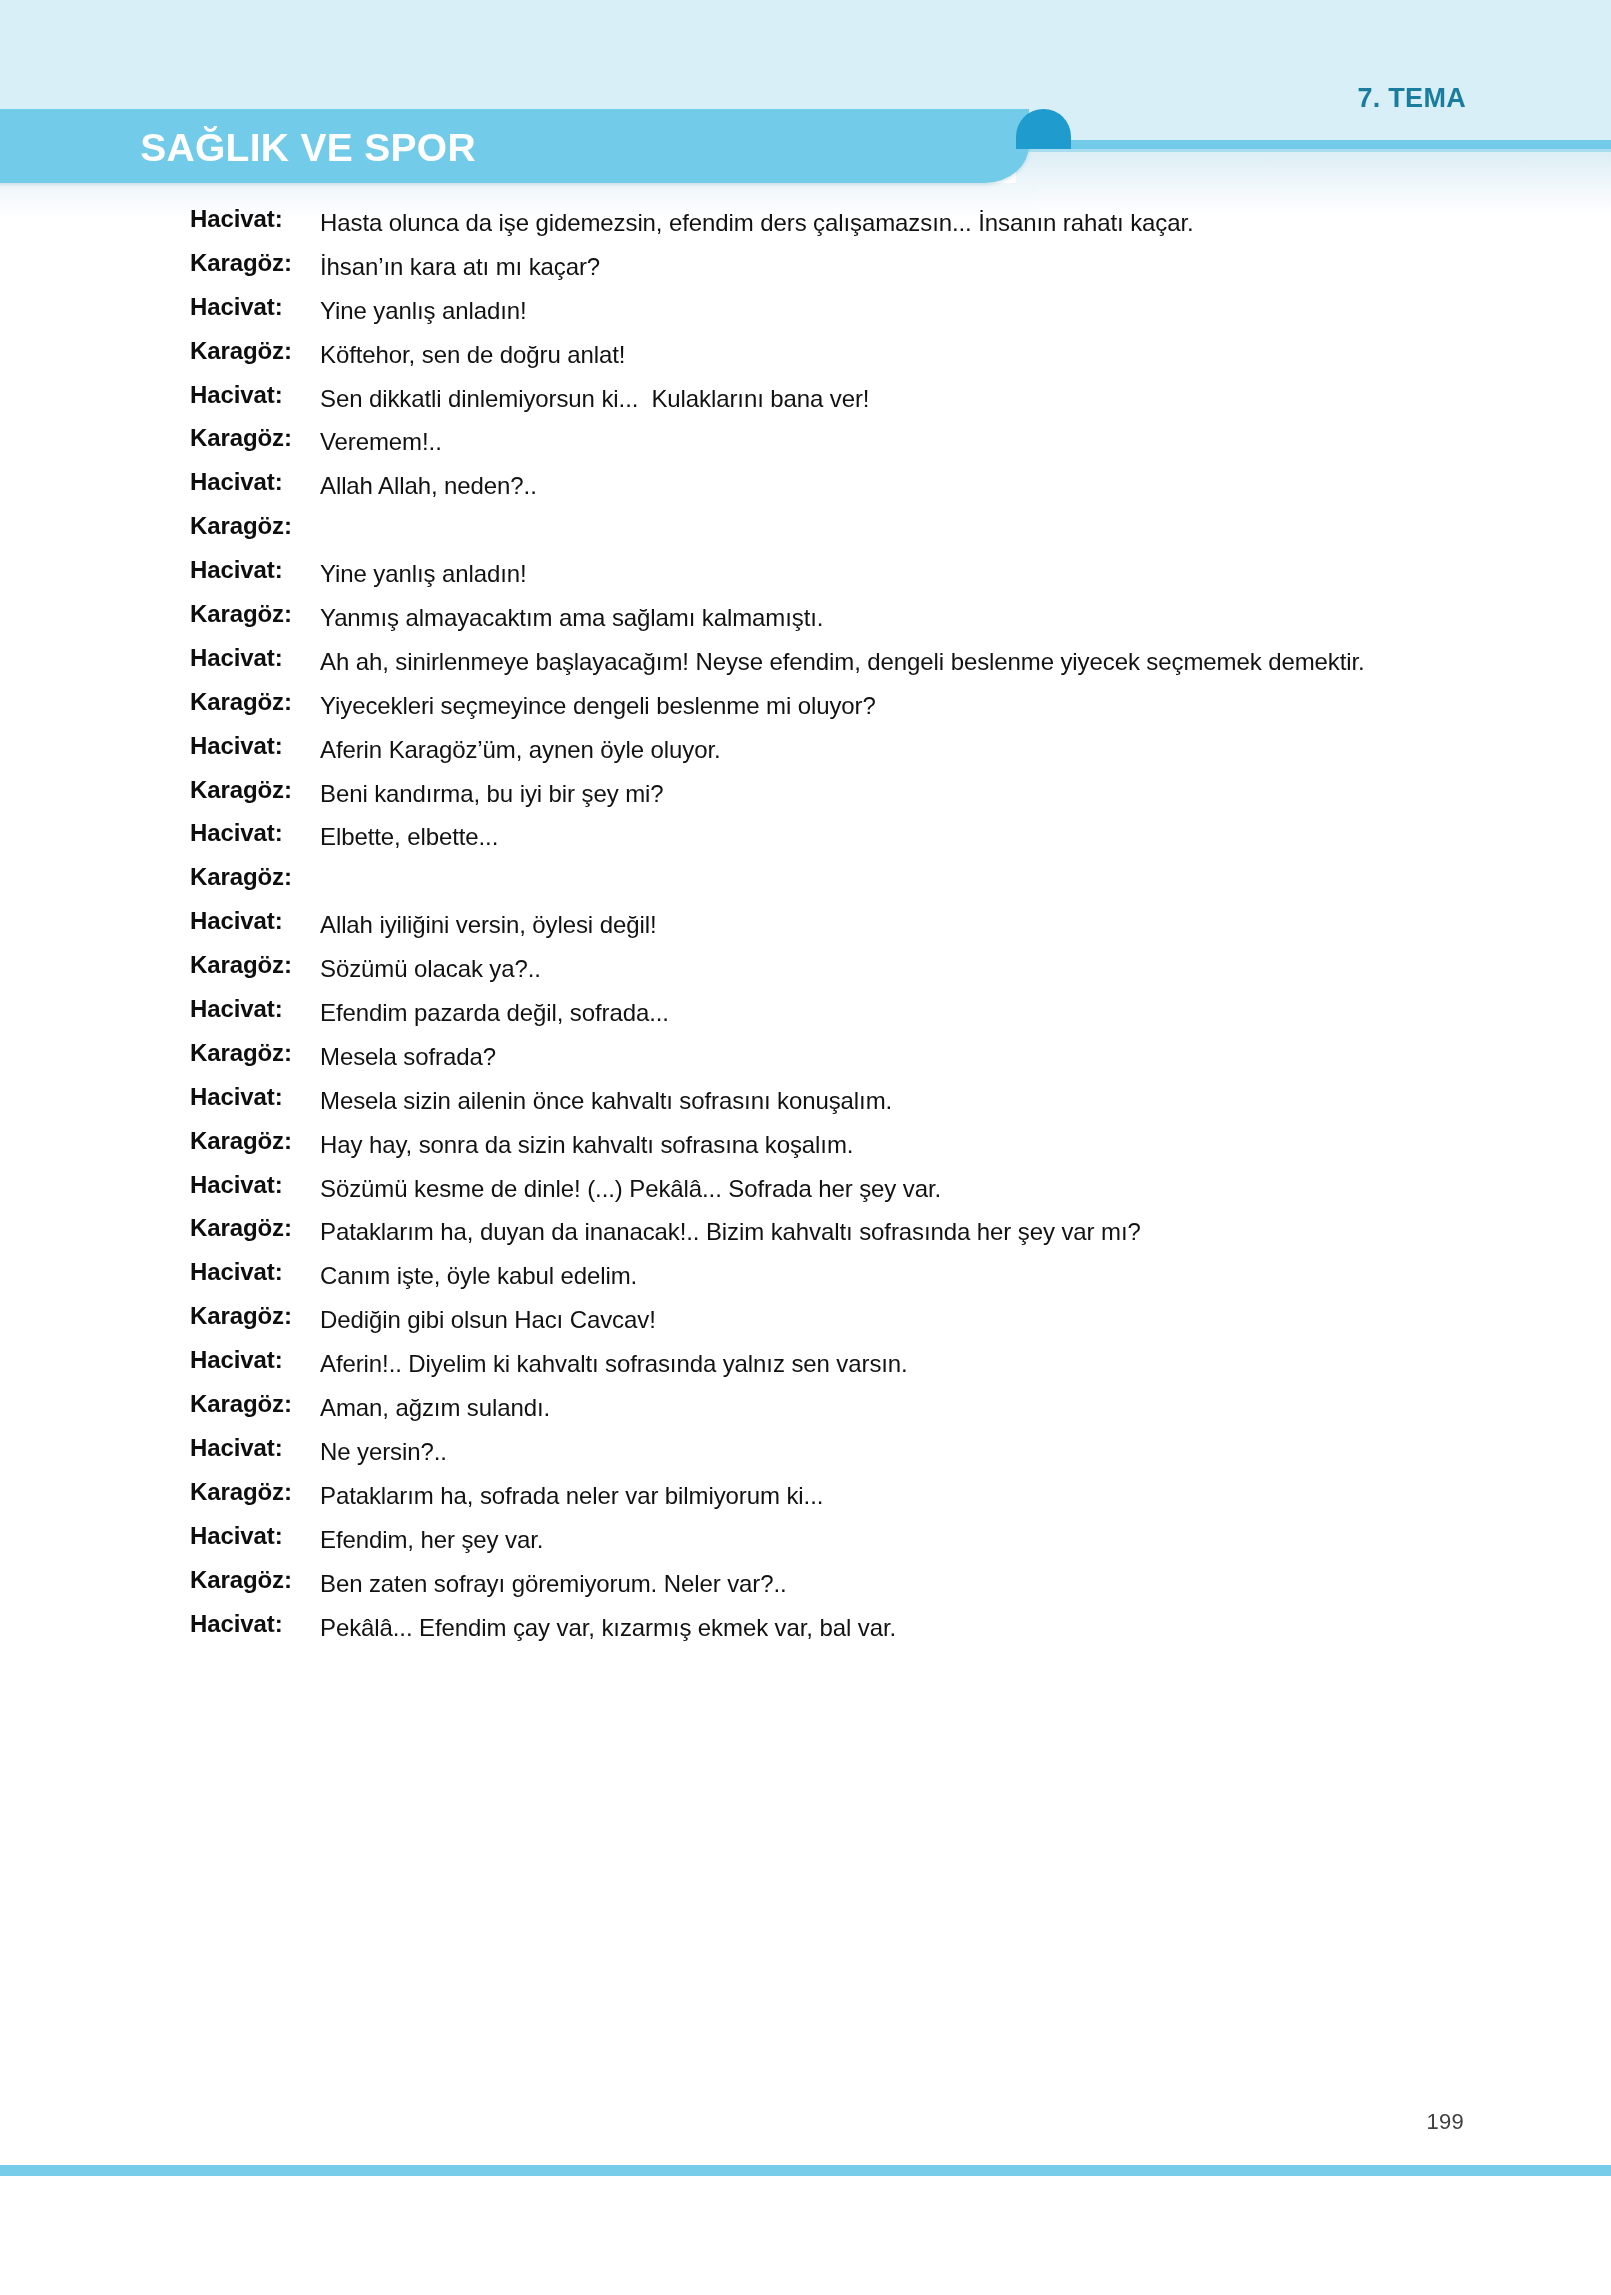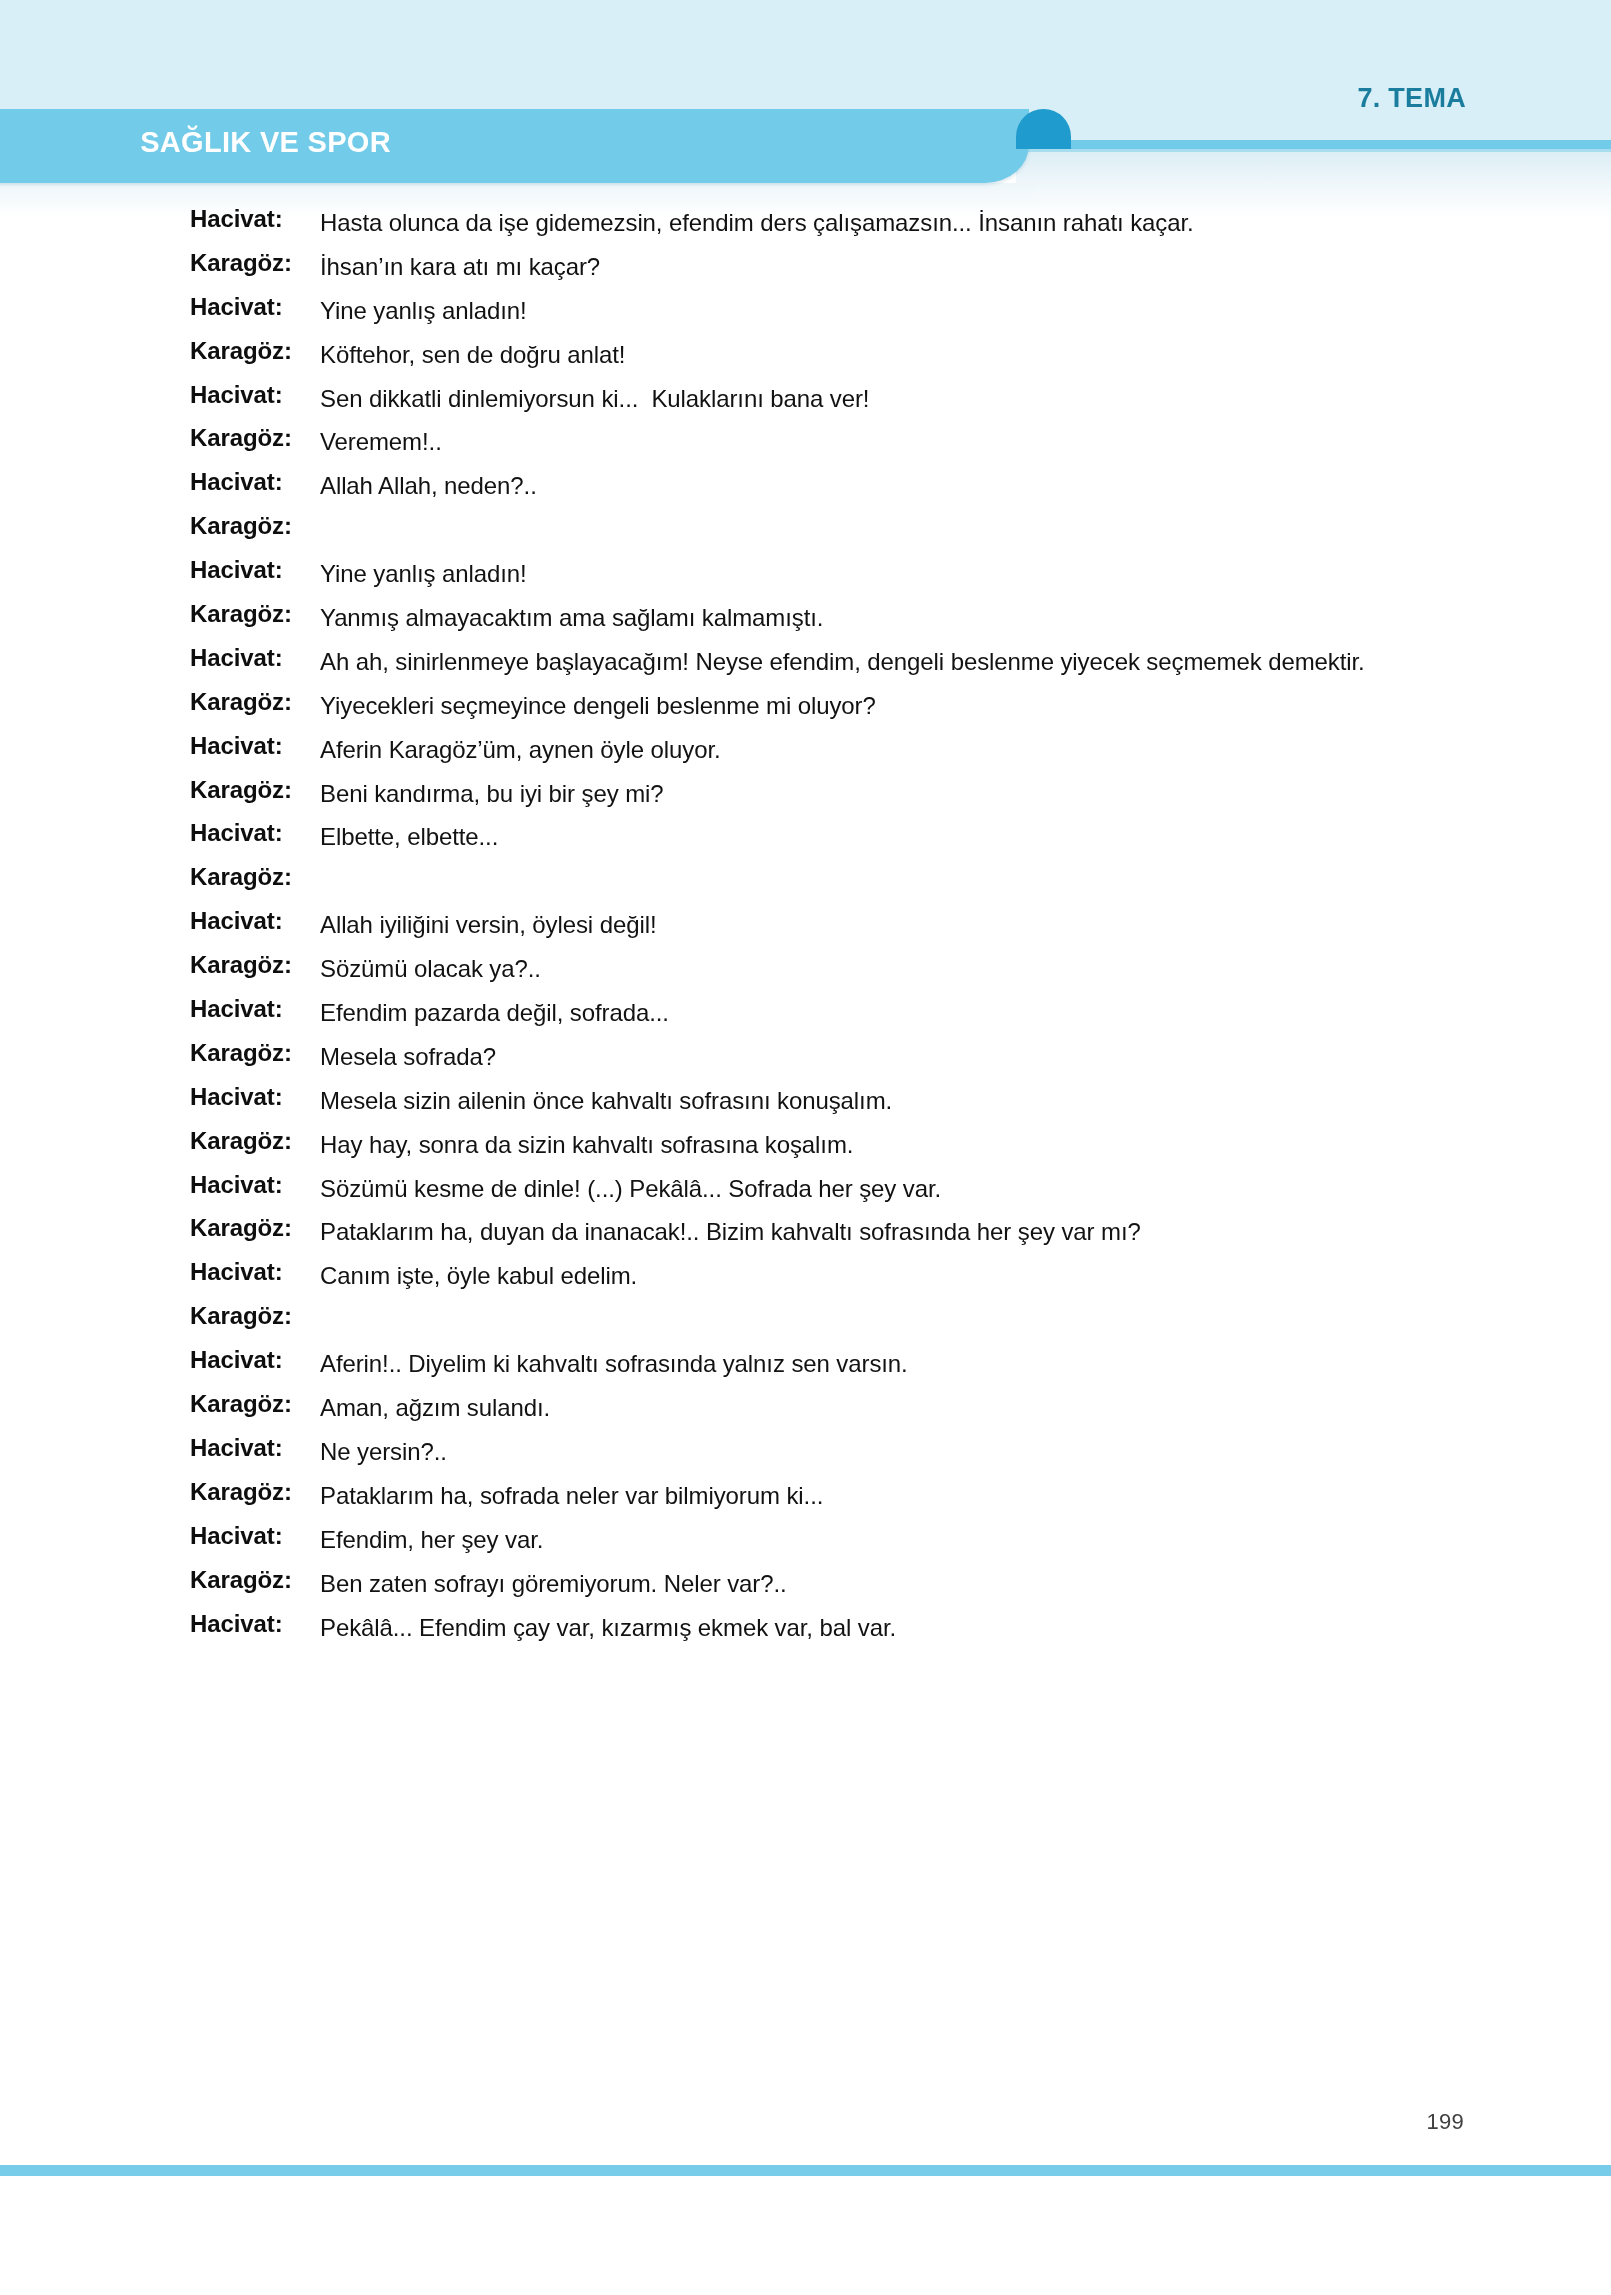--- a/index.html
+++ b/index.html
@@ -64,21 +64,21 @@
     width: 1036px;
     height: 74px;
     background: #72cbe8;
     border-bottom-right-radius: 44px 38px;
     box-shadow: 0 2px 3.4px rgba(120,170,190,0.28);
   }
   .theme-banner-label {
     position: absolute;
     left: 147px;
     top: 17px;
-    font-size: 29px;
+    font-size: 39px;
     font-weight: bold;
     letter-spacing: 0.3px;
     color: #ffffff;
     white-space: nowrap;
     text-align: center;
   }
 
   
   .banner-fold {
     position: absolute;
@@ -292,20 +292,21 @@
       <div class="line">
         <span class="speaker">Karagöz:</span>
         <span class="utterance">Pataklarım ha, duyan da inanacak!.. Bizim kahvaltı sofrasında her şey var mı?</span>
       </div>
       <div class="line">
         <span class="speaker">Hacivat:</span>
         <span class="utterance">Canım işte, öyle kabul edelim.</span>
       </div>
       <div class="line">
         <span class="speaker">Karagöz:</span>
+        <span class="utterance">Dediğin gibi olsun Hacı Cavcav!</span>
       </div>
       <div class="line">
         <span class="speaker">Hacivat:</span>
         <span class="utterance">Aferin!.. Diyelim ki kahvaltı sofrasında yalnız sen varsın.</span>
       </div>
       <div class="line">
         <span class="speaker">Karagöz:</span>
         <span class="utterance">Aman, ağzım sulandı.</span>
       </div>
       <div class="line">

